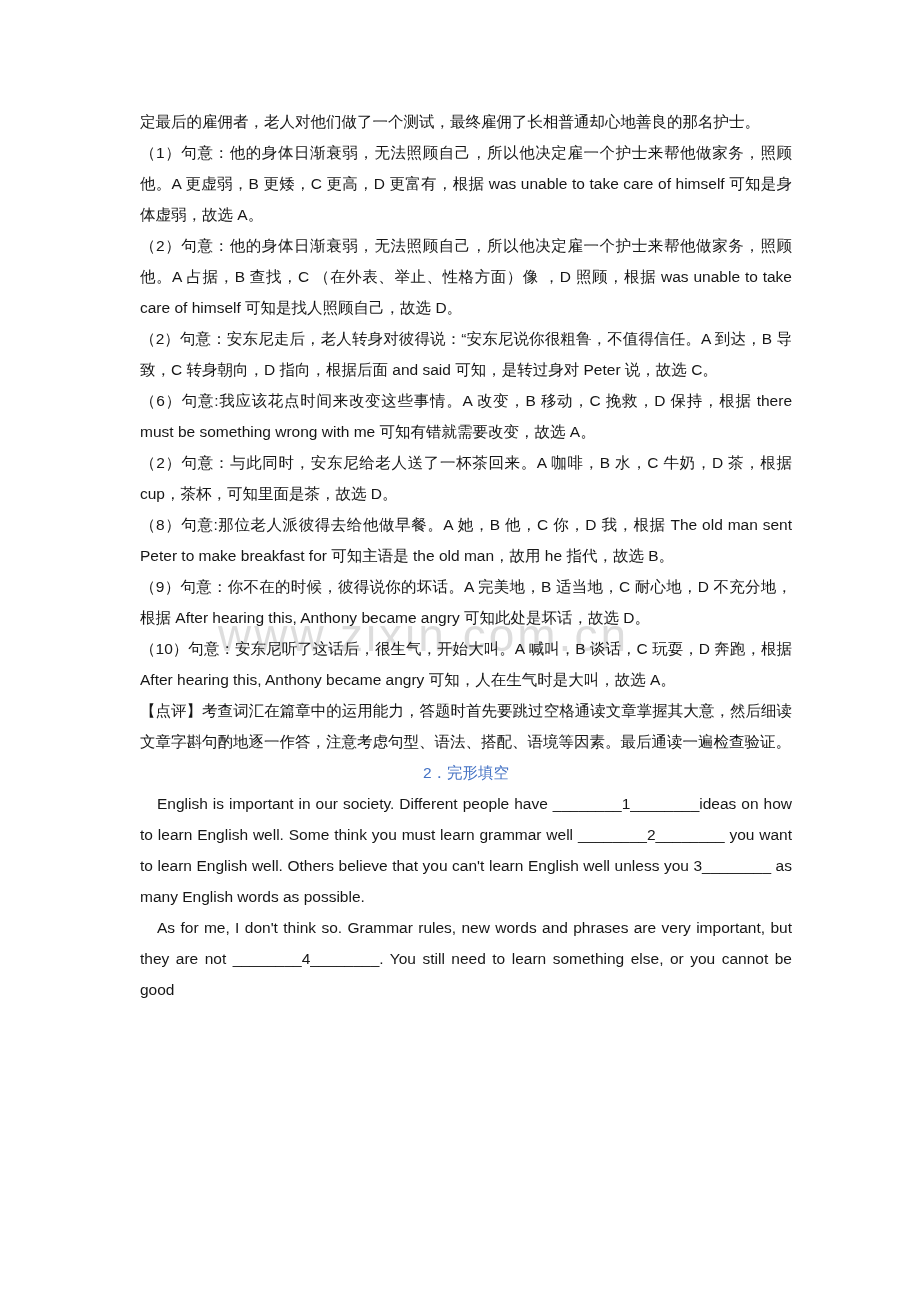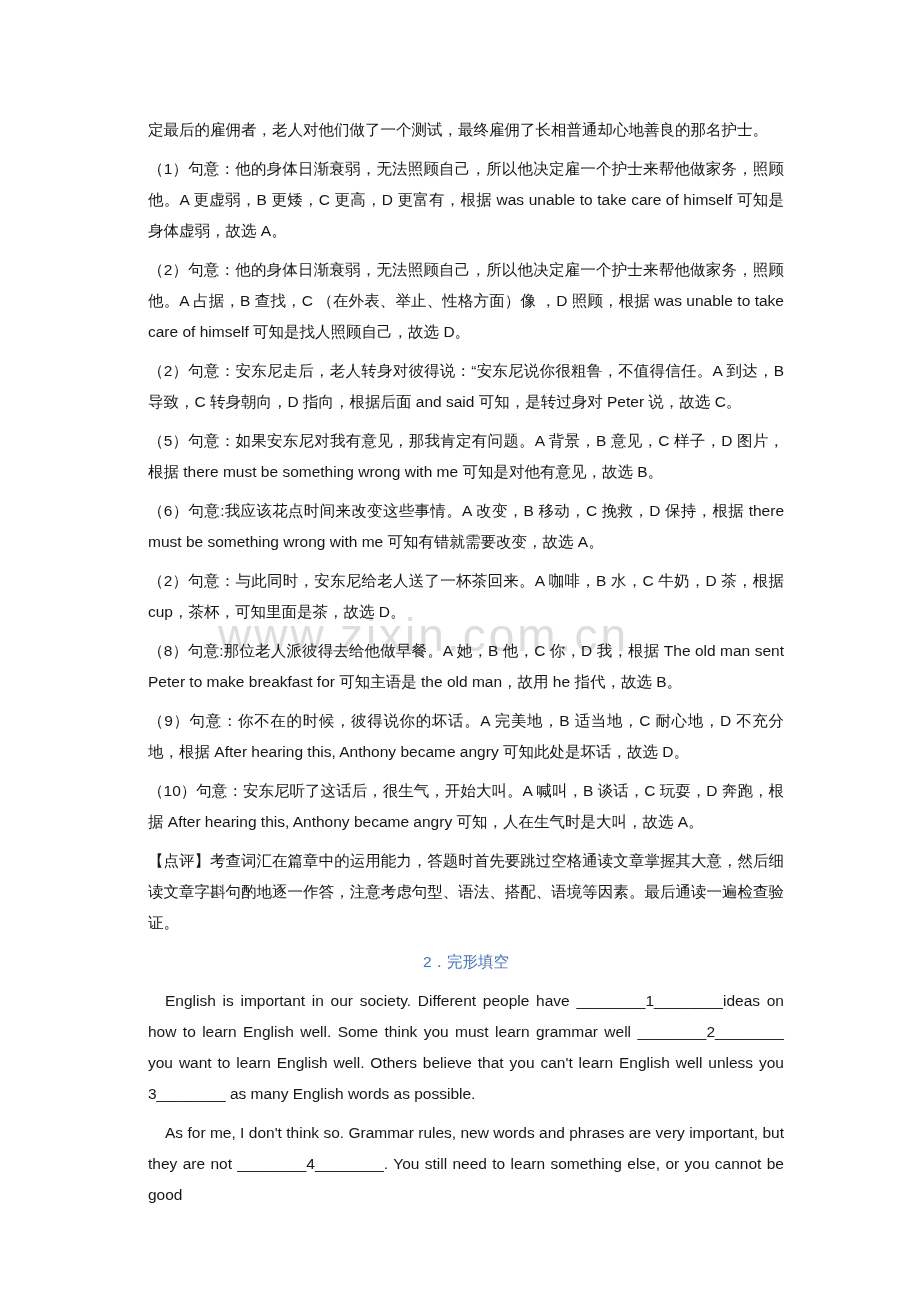--- a/index.html
+++ b/index.html
@@ -25,21 +25,21 @@
     font-family:"Liberation Sans","DejaVu Sans",sans-serif;
   }
   .content{
     position:absolute;
     left:140px;
     top:106px;
     width:652px;
     z-index:1;
   }
   .para{
-    margin:8px;
+    margin:0;
     padding:0;
     font-size:15.5px;
     line-height:31px;
     color:#161616;
     text-align:justify;
     word-break:break-word;
   }
   .para.heading-blue{
     color:#4472C4;
     text-align:center;
@@ -51,21 +51,20 @@
 </head>
 <body>
 
 <div class="page">
   <div class="watermark">www.zixin.com.cn</div>
   <div class="content">
       <p class="para body">定最后的雇佣者，老人对他们做了一个测试，最终雇佣了长相普通却心地善良的那名护士。</p>
       <p class="para body">（1）句意：他的身体日渐衰弱，无法照顾自己，所以他决定雇一个护士来帮他做家务，照顾他。A 更虚弱，B 更矮，C 更高，D 更富有，根据 was unable to take care of himself 可知是身体虚弱，故选 A。</p>
       <p class="para body">（2）句意：他的身体日渐衰弱，无法照顾自己，所以他决定雇一个护士来帮他做家务，照顾他。A 占据，B 查找，C （在外表、举止、性格方面）像 ，D 照顾，根据 was unable to take care of himself 可知是找人照顾自己，故选 D。</p>
       <p class="para body">（2）句意：安东尼走后，老人转身对彼得说：“安东尼说你很粗鲁，不值得信任。A 到达，B 导致，C 转身朝向，D 指向，根据后面 and said 可知，是转过身对 Peter 说，故选 C。</p>
-      <p class="para body">（5）句意：如果安东尼对我有意见，那我肯定有问题。A 背景，B 意见，C 样子，D 图片，根据 there must be something wrong with me 可知是对他有意见，故选 B。</p>
       <p class="para body">（6）句意:我应该花点时间来改变这些事情。A 改变，B 移动，C 挽救，D 保持，根据 there must be something wrong with me 可知有错就需要改变，故选 A。</p>
       <p class="para body">（2）句意：与此同时，安东尼给老人送了一杯茶回来。A 咖啡，B 水，C 牛奶，D 茶，根据 cup，茶杯，可知里面是茶，故选 D。</p>
       <p class="para body">（8）句意:那位老人派彼得去给他做早餐。A 她，B 他，C 你，D 我，根据 The old man sent Peter to make breakfast for 可知主语是 the old man，故用 he 指代，故选 B。</p>
       <p class="para body">（9）句意：你不在的时候，彼得说你的坏话。A 完美地，B 适当地，C 耐心地，D 不充分地，根据 After hearing this, Anthony became angry 可知此处是坏话，故选 D。</p>
       <p class="para body">（10）句意：安东尼听了这话后，很生气，开始大叫。A 喊叫，B 谈话，C 玩耍，D 奔跑，根据 After hearing this, Anthony became angry 可知，人在生气时是大叫，故选 A。</p>
       <p class="para body">【点评】考查词汇在篇章中的运用能力，答题时首先要跳过空格通读文章掌握其大意，然后细读文章字斟句酌地逐一作答，注意考虑句型、语法、搭配、语境等因素。最后通读一遍检查验证。</p>
       <p class="para heading-blue">2．完形填空</p>
       <p class="para body-indent">English is important in our society. Different people have ________1________ideas on how to learn English well. Some think you must learn grammar well ________2________ you want to learn English well. Others believe that you can't learn English well unless you 3________ as many English words as possible.</p>
       <p class="para body-indent">As for me, I don't think so. Grammar rules, new words and phrases are very important, but they are not ________4________. You still need to learn something else, or you cannot be good</p>
     </div>

